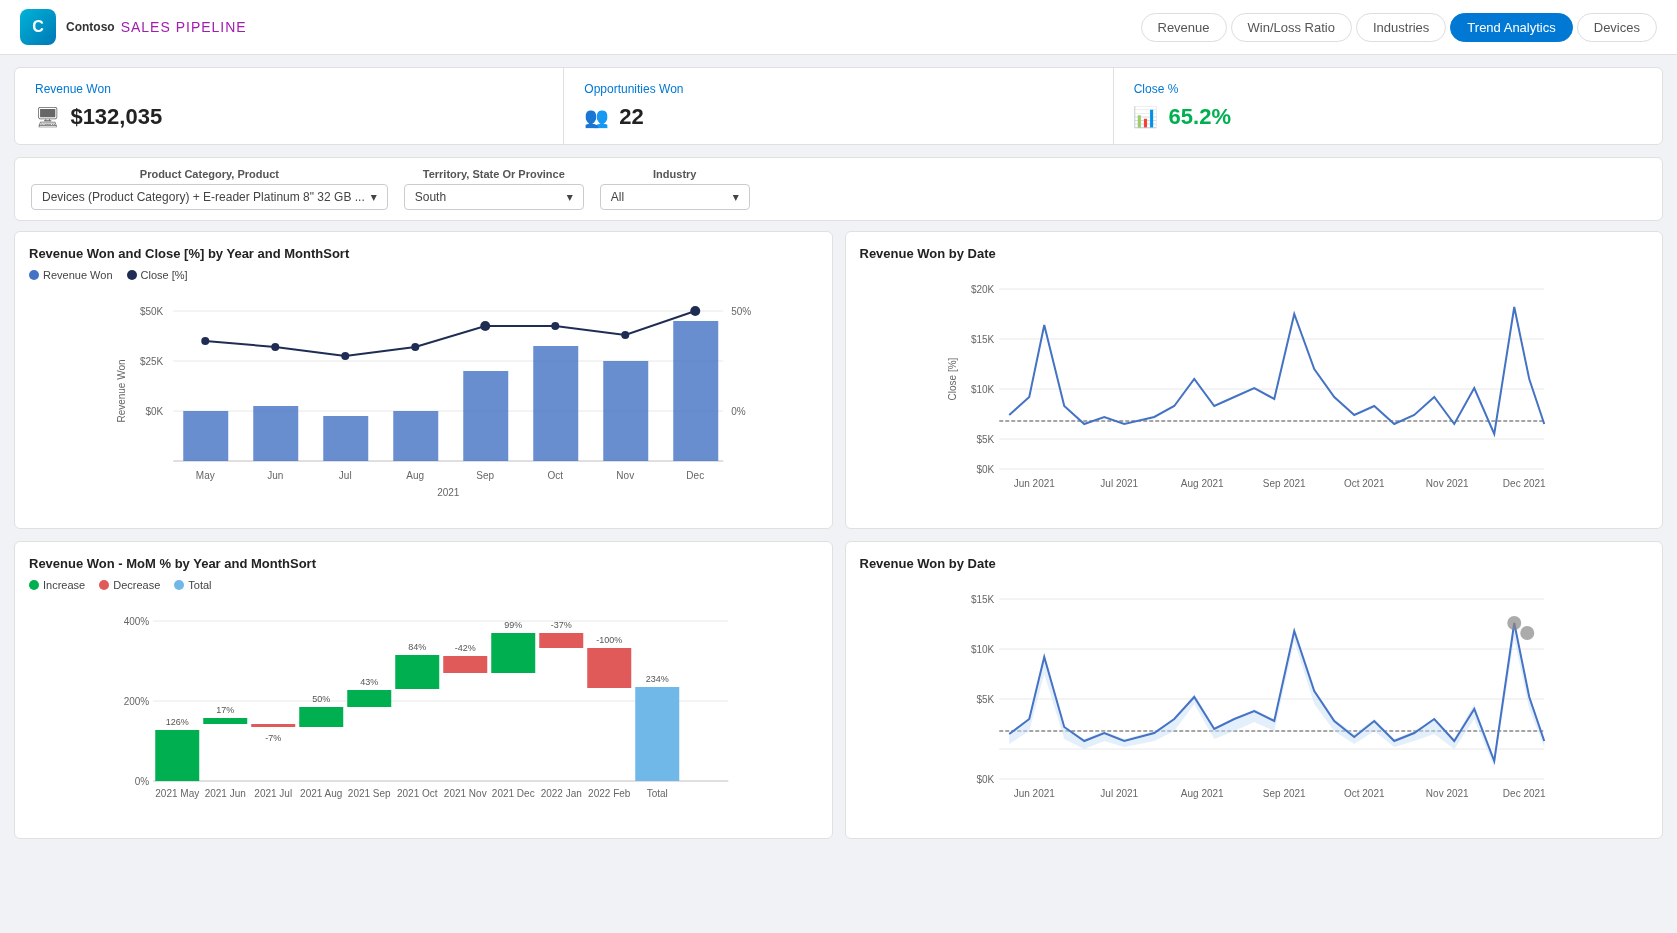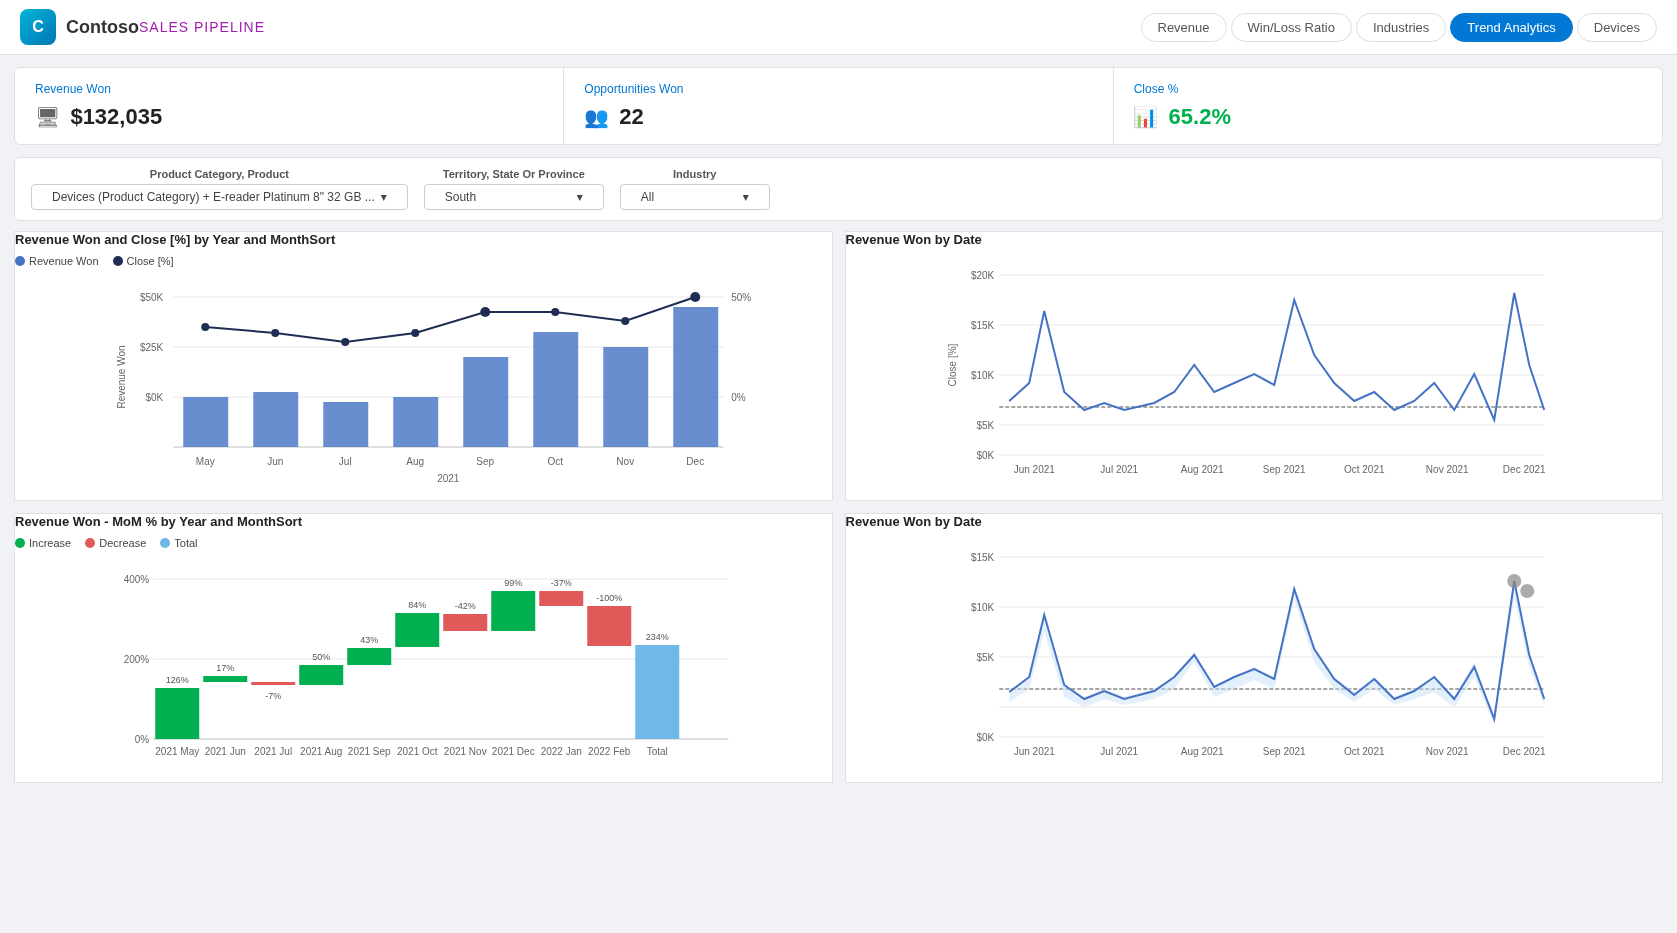--- a/index.html
+++ b/index.html
@@ -2,47 +2,47 @@
 <html><head>
   <meta charset="utf-8">
   <style>
     * { box-sizing: border-box; margin: 0; padding: 0; }
     body { font-family: 'Segoe UI', Arial, sans-serif; background: #f0f2f5; font-size: 13px; color: #333; }
 
     
     .header { display: flex; align-items: center; background: #fff; padding: 0 20px; height: 55px; border-bottom: 1px solid #e0e0e0; }
     .logo { width: 36px; height: 36px; background: linear-gradient(135deg, #00b4d8, #0077b6); border-radius: 8px; display: flex; align-items: center; justify-content: center; margin-right: 10px; }
     .logo-inner { color: white; font-weight: bold; font-size: 16px; }
-    .brand { font-weight: 600; font-size: 18px; color: #333; }
+    .brand { font-weight: 600; font-size: 12px; color: #333; margin-right: 6px; }
     .app-title { font-size: 14px; color: #a21caf; letter-spacing: 1px; font-weight: 500; }
     .nav { display: flex; align-items: center; margin-left: auto; gap: 4px; }
     .nav-btn { padding: 6px 16px; border-radius: 20px; border: 1px solid #ddd; background: #fff; cursor: pointer; font-size: 13px; color: #555; }
     .nav-btn.active { background: #0078d4; color: #fff; border-color: #0078d4; }
 
     
     .kpi-row { display: flex; background: #fff; margin: 12px 14px; border-radius: 6px; border: 1px solid #e0e0e0; }
     .kpi-card { flex: 1; padding: 14px 20px; border-right: 1px solid #e0e0e0; }
     .kpi-card:last-child { border-right: none; }
     .kpi-label { color: #0078d4; font-size: 12px; font-weight: 500; margin-bottom: 8px; }
     .kpi-value-row { display: flex; align-items: center; gap: 10px; }
     .kpi-icon { font-size: 20px; color: #666; }
     .kpi-value { font-size: 22px; font-weight: 700; color: #222; }
     .kpi-value.green { color: #00b050; }
 
     
     .filters { display: flex; margin: 0 14px 10px; gap: 16px; background: #fff; padding: 10px 16px; border-radius: 6px; border: 1px solid #e0e0e0; text-align: center; }
     .filter-group { display: flex; flex-direction: column; gap: 4px; }
     .filter-label { font-size: 11px; font-weight: 600; color: #555; }
-    .filter-select { display: flex; align-items: center; border: 1px solid #ccc; border-radius: 4px; padding: 5px 20px; background: #fff; cursor: pointer; min-width: 200px; font-size: 12px; color: #444; gap: 6px; justify-content: space-between; }
+    .filter-select { display: flex; align-items: center; border: 1px solid #ccc; border-radius: 4px; padding: 5px 10px; background: #fff; cursor: pointer; min-width: 200px; font-size: 12px; color: #444; gap: 6px; justify-content: space-between; }
     .filter-select.medium { min-width: 180px; }
     .filter-select.small { min-width: 150px; }
 
     
     .charts-grid { display: grid; grid-template-columns: 1fr 1fr; gap: 12px; margin: 0 14px 14px; }
-    .chart-card { background: #fff; border-radius: 0; border: 1px solid #e0e0e0; }
+    .chart-card { background: #fff; border-radius: 6px; border: 1px solid #e0e0e0; padding: 14px; }
     .chart-title { font-size: 13px; font-weight: 700; color: #222; margin-bottom: 8px; }
     .legend { display: flex; gap: 14px; margin-bottom: 10px; align-items: center; }
     .legend-item { display: flex; align-items: center; gap: 4px; font-size: 11px; color: #444; }
     .legend-dot { width: 10px; height: 10px; border-radius: 50%; }
     .legend-dot.blue { background: #4472c4; }
     .legend-dot.dark-blue { background: #1f2d54; }
     .legend-dot.green { background: #00b050; }
     .legend-dot.red { background: #e05a5a; }
     .legend-dot.light-blue { background: #70b8e8; }
 

